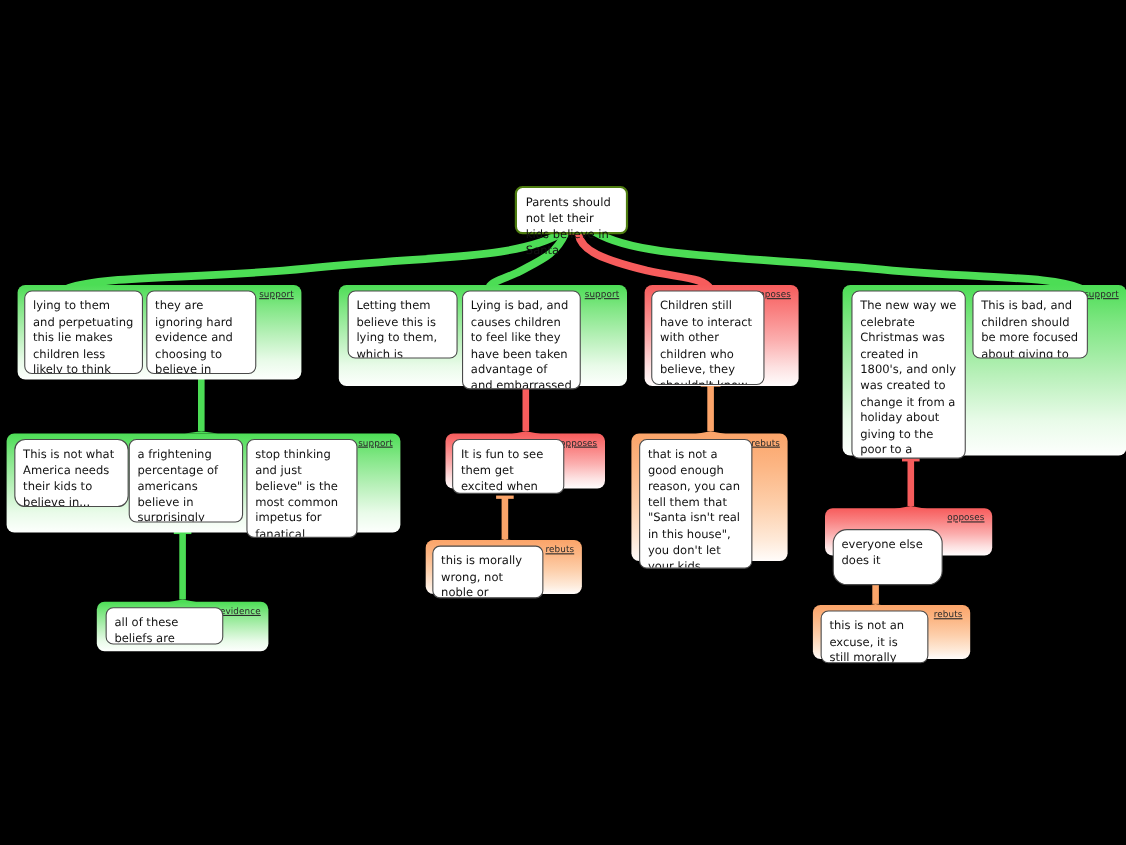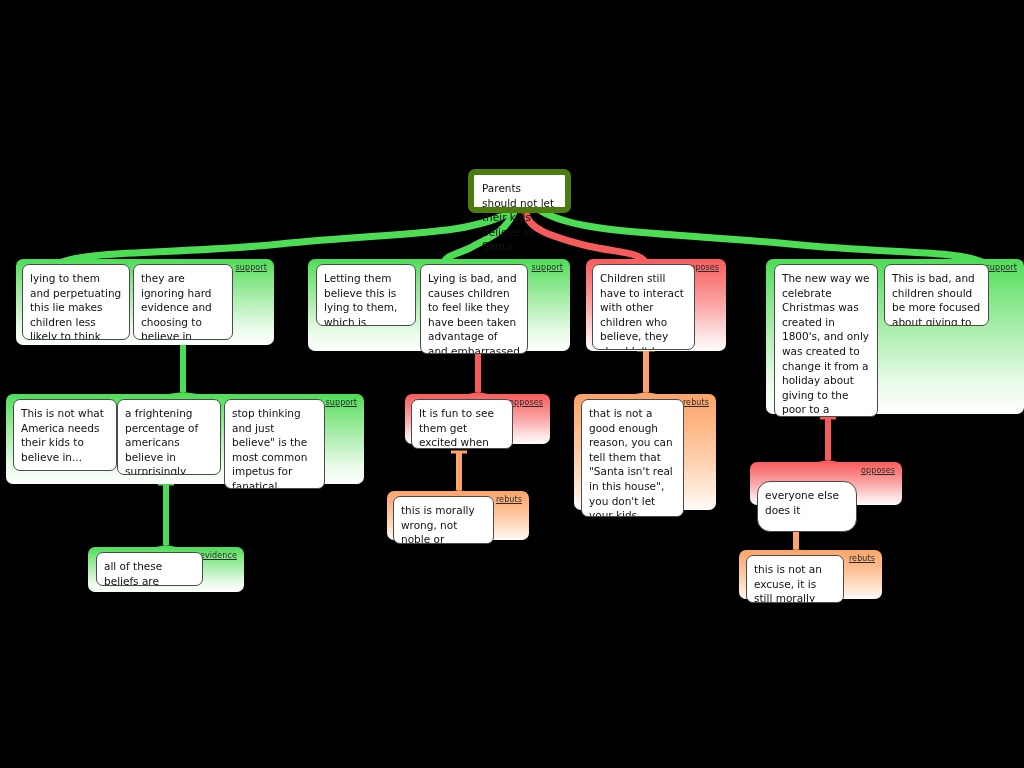--- a/index.html
+++ b/index.html
@@ -56,21 +56,21 @@
     box-sizing: border-box;
     padding: 6px 7px 5px 7px;
     font-size: 10.5px;
     line-height: 14.6px;
     color: #111111;
     overflow: hidden;
   }
   .root-card {
     position: absolute;
     background: #ffffff;
-    border: 6px solid #4d7c0f;
+    border: 2px solid #4d7c0f;
     border-radius: 7px;
     box-sizing: border-box;
     padding: 6px 8px;
     font-size: 10.5px;
     line-height: 14.6px;
     color: #111111;
   }
 </style>
 </head>
 <body>
@@ -155,21 +155,21 @@
   <div class="card" style="left:774px; top:264px; width:104px; height:153px;">
     <span>The new way we celebrate Christmas was created in 1800's, and only was created to change it from a holiday about giving to the poor to a holiday about giving to ones children</span>
   </div>
   <div class="card" style="left:884px; top:264px; width:105px; height:62px;">
     <span>This is bad, and children should be more focused about giving to the poor.</span>
   </div>
 
   <div class="group support" style="left:6px; top:394px; width:358px; height:90px;">
     <span class="group-label">support</span>
   </div>
-  <div class="card" style="left:13px; top:399px; width:104px; height:72px;">
+  <div class="card" style="left:13px; top:399px; width:104px; height:62px;border-radius:10px;">
     <span>This is not what America needs their kids to believe in...</span>
   </div>
   <div class="card" style="left:117px; top:399px; width:104px; height:76px;">
     <span>a frightening percentage of americans believe in surprisingly ridiculous things</span>
   </div>
   <div class="card" style="left:224px; top:399px; width:101px; height:90px;">
     <span>stop thinking and just believe" is the most common impetus for fanatical religious beliefs</span>
   </div>
 
   <div class="group support" style="left:88px; top:547px; width:156px; height:45px;">

